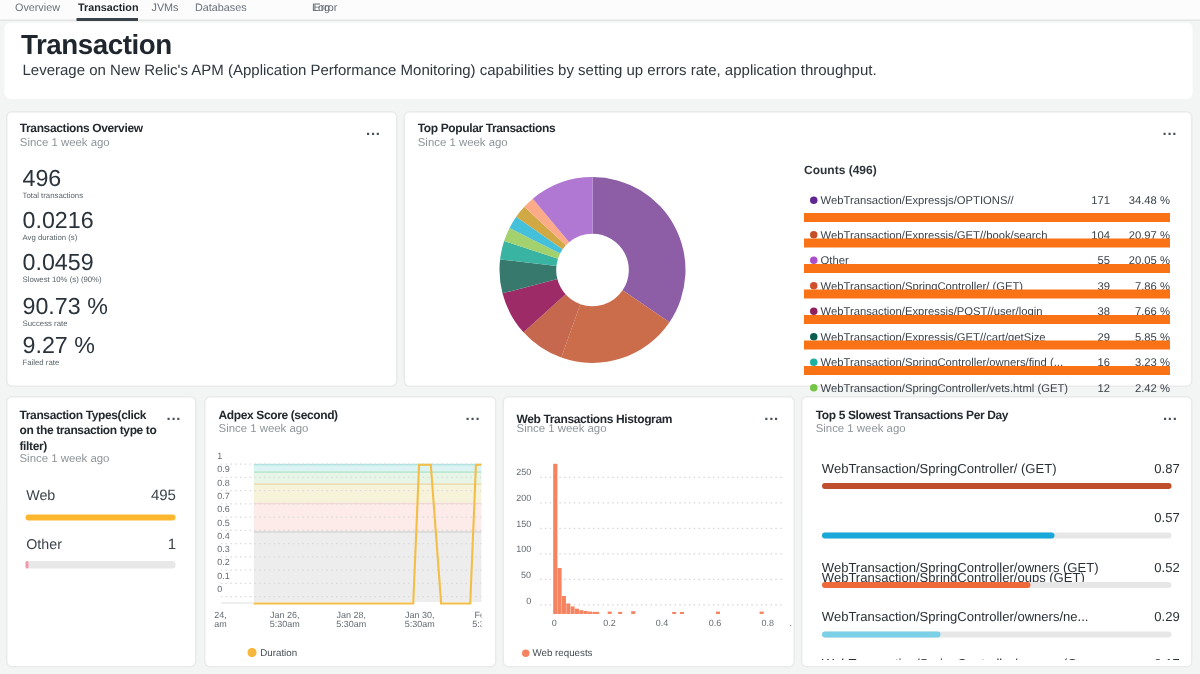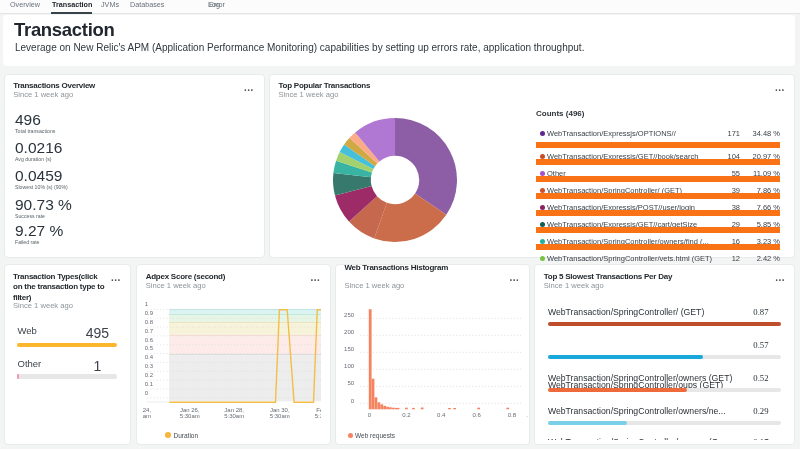--- a/index.html
+++ b/index.html
@@ -19,25 +19,25 @@
 .dots { position:absolute; font-size:10px; color:#49525a; letter-spacing:0.5px; font-weight:bold; }
 .mval { font-size:15.5px; color:#2a333b; line-height:12.6px; }
 .mlab { font-size:5.2px; color:#5a646a; margin-top:1.6px; }
 .metric { position:absolute; left:15px; }
 .lrow { position:absolute; left:536px; width:244px; height:17px; border-top:6px solid #f97316; font-size:7.5px; color:#3b4249; }
 .ldot { position:absolute; left:4px; top:6.2px; width:5px; height:5px; border-radius:50%; }
 .lname { position:absolute; left:11px; top:4.3px; white-space:nowrap; }
 .lcnt { position:absolute; right:40px; top:4.3px; }
 .lpct { position:absolute; right:0px; top:4.3px; }
 .barlbl { position:absolute; font-size:9.5px; color:#3c434a; }
-.barval { position:absolute; font-size:14px; color:#3c434a; text-align:center; }
+.barval { position:absolute; font-size:10px; color:#3c434a; text-align:right; }
 .track { position:absolute; height:4.4px; border-radius:2.2px; background:#e7e7e7; }
 .fill { position:absolute; height:4.4px; border-radius:2.2px; }
 .dname { position:absolute; left:12.5px; font-size:8.7px; color:#2a3136; white-space:nowrap; }
-.dval { position:absolute; right:26px; font-size:8.7px; color:#2a3136;font-family:Liberation Serif, serif; }
+.dval { position:absolute; right:8px; font-size:8.7px; color:#2a3136; }
 svg text { font-family:"Liberation Sans", sans-serif; }
 </style>
 </head>
 <body>
 <div class="tabbar"></div>
 <div class="tab" style="left:10px;">Overview</div>
 <div class="tab active" style="left:52px;">Transaction</div>
 <div class="tab" style="left:101px;">JVMs</div>
 <div class="tab" style="left:130px;">Databases</div>
 <div class="tab" style="left:177px;margin-left:32px;">Error</div>
@@ -101,21 +101,21 @@
 <div class="lrow" style="top:141.8px;">
     <div class="ldot" style="background:#c44e27;"></div>
     <div class="lname">WebTransaction/Expressjs/GET//book/search</div>
     <div class="lcnt">104</div>
     <div class="lpct">20.97 %</div>
   </div>
 <div class="lrow" style="top:158.8px;">
     <div class="ldot" style="background:#a94fc9;"></div>
     <div class="lname">Other</div>
     <div class="lcnt">55</div>
-    <div class="lpct">11.09 %</div>
+    <div class="lpct">20.05 %</div>
   </div>
 <div class="lrow" style="top:175.8px;">
     <div class="ldot" style="background:#d14e2b;"></div>
     <div class="lname">WebTransaction/SpringController/ (GET)</div>
     <div class="lcnt">39</div>
     <div class="lpct">7.86 %</div>
   </div>
 <div class="lrow" style="top:192.8px;">
     <div class="ldot" style="background:#8e2060;"></div>
     <div class="lname">WebTransaction/Expressjs/POST//user/login</div>
@@ -206,21 +206,21 @@
     <text x="279.6" y="412.2" text-anchor="middle">Jan 30,</text>
     <text x="279.6" y="418" text-anchor="middle">5:30am</text>
     <text x="324.6" y="412.2" text-anchor="middle">Feb 1,</text>
     <text x="324.6" y="418" text-anchor="middle">5:30am</text>
   </g>
 </svg>
 <div class="abs" style="left:165px; top:432.3px; width:5.5px; height:5.5px; border-radius:50%; background:#f5b73d;"></div>
 <div class="abs" style="left:173.5px; top:431.7px; font-size:6.5px; color:#454c52;">Duration</div>
 
 <div class="card" style="left:334.9px; top:263.5px; width:194.8px; height:181px;"></div>
-<div class="ctitle" style="left:344.4px; top:263px;">Web Transactions Histogram</div>
+<div class="ctitle" style="left:344.4px; top:275px;">Web Transactions Histogram</div>
 <div class="since" style="left:344.4px; top:281.1px;">Since 1 week ago</div>
 <div class="dots" style="left:509.5px; top:271.5px;">...</div>
 <svg class="abs" style="left:335.9px; top:296px;" width="193" height="125" viewBox="335.9 296 193 125">
   <g stroke="#d6d6d6" stroke-width="0.8" stroke-dasharray="1,2.2">
     <line x1="360" y1="318.3" x2="523" y2="318.3"></line>
     <line x1="360" y1="335.3" x2="523" y2="335.3"></line>
     <line x1="360" y1="352.3" x2="523" y2="352.3"></line>
     <line x1="360" y1="369.3" x2="523" y2="369.3"></line>
     <line x1="360" y1="386.3" x2="523" y2="386.3"></line>
     <line x1="360" y1="403.3" x2="523" y2="403.3"></line>

